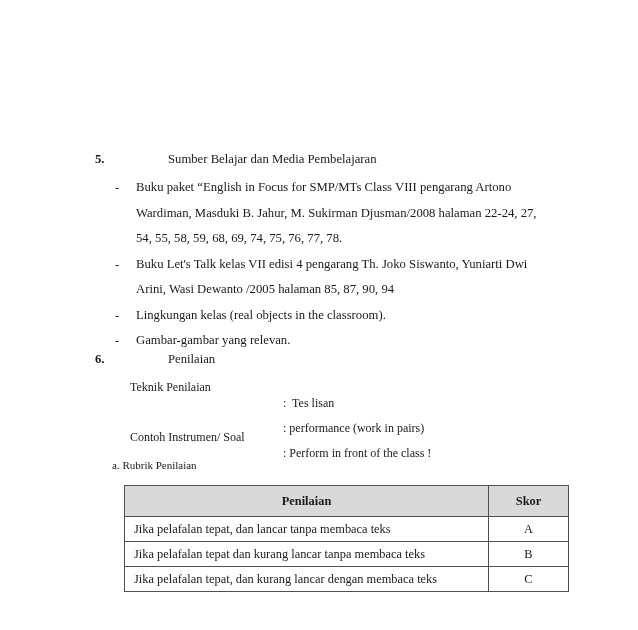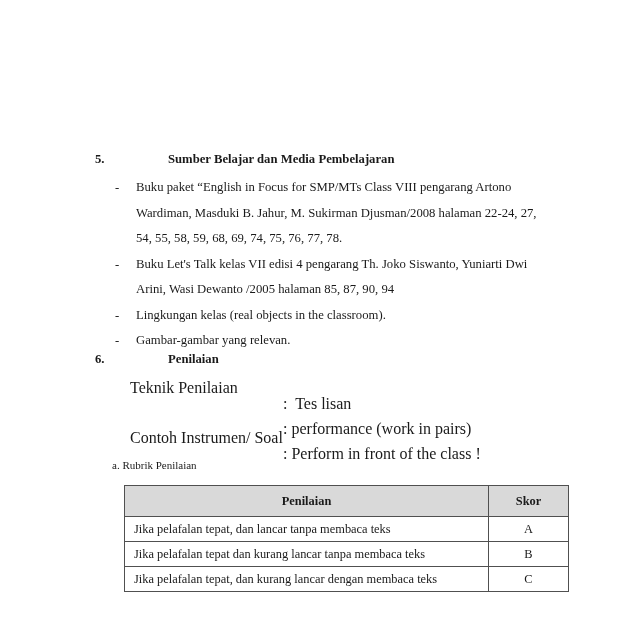--- a/index.html
+++ b/index.html
@@ -71,21 +71,21 @@
   .sec {
     position: absolute;
     font-size: 12.7px;
   }
   .sec-num {
     position: absolute;
     font-weight: bold;
   }
   .sec-title {
     position: absolute;
-    font-weight: bold;
+    font-weight: normal;
   }
 
   .sec5 { left: 0; top: 152px; width: 638px; }
   .sec5 .sec-num { left: 95px; top: 0; }
   .sec5 .sec-title { left: 168px; top: 0; }
 
   .sec6 { left: 0; top: 352px; width: 638px; }
   .sec6 .sec-num { left: 95px; top: 0; }
   .sec6 .sec-title { left: 168px; top: 0; }
 
@@ -113,21 +113,21 @@
   .dash-item .cont {
     display: block;
   }
 
   
   .kv-block {
     position: absolute;
     left: 0;
     top: 375px;
     width: 638px;
-    font-size: 16px;
+    font-size: 12px;
   }
   .kv-row {
     position: relative;
     height: 25px;
     line-height: 25px;
   }
   .kv-label {
     position: absolute;
     left: 130px;
     top: 0;

